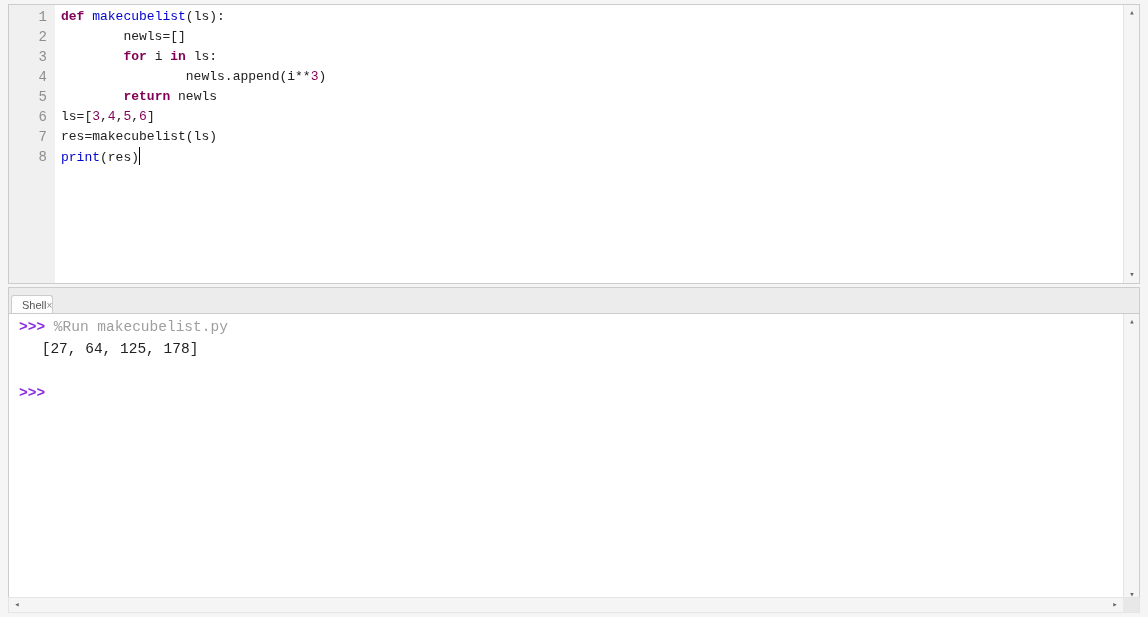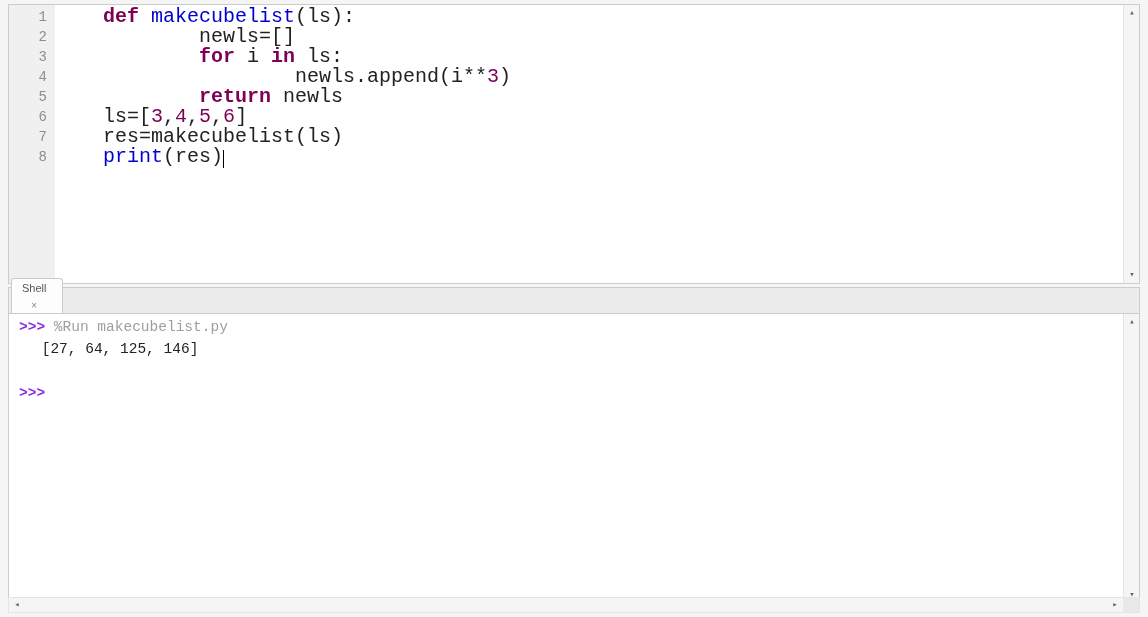--- a/index.html
+++ b/index.html
@@ -39,26 +39,25 @@
     }
     .gutter-line {
       height: 20px;
       line-height: 20px;
       padding-right: 8px;
     }
     .code-area {
       flex: 1;
       padding: 2px 6px;
       font-family: Consolas, "Courier New", monospace;
-      font-size: 20px;
+      font-size: 13px;
       background: #fff;
       white-space: pre;
       position: relative;
       line-height: 20px;
-      margin-left: 42px;
     }
     .code-line {
       height: 20px;
       line-height: 20px;
     }
     .kw { color: #7f0055; font-weight: bold; }
     .fn { color: #0000d0; }
     .num { color: #7f0055; }
     .plain { color: #222; }
     .cursor {
@@ -97,31 +96,29 @@
       margin: 0 8px;
       display: flex;
       align-items: flex-end;
     }
     .tab {
       background: #fdfdfd;
       border: 1px solid #ccc;
       border-bottom: none;
       border-top-left-radius: 3px;
       border-top-right-radius: 3px;
-      padding: 3px 16px 3px 10px;
+      padding: 3px 0 3px 10px;
       font-family: Verdana, Arial, sans-serif;
       font-size: 11px;
       color: #555;
       display: flex;
       align-items: center;
       position: relative;
       top: 1px;
       margin-left: 2px;
-      gap: 6px;
-      flex-direction: column;
     }
     .tab-close {
       color: #888;
       font-size: 10px;
       cursor: pointer;
     }
     .shell-pane {
       background: #fff;
       border: 1px solid #ccc;
       margin: 0 8px 4px 8px;
@@ -181,21 +178,21 @@
 
 <div class="tabs-bar">
   <div class="tab">
     <span>Shell</span>
     <span class="tab-close">×</span>
   </div>
 </div>
 
 <div class="shell-pane" id="shell-pane">
   <div class="shell-line"><span class="prompt">&gt;&gt;&gt; </span><span class="magic">%Run makecubelist.py</span></div>
-    <div class="shell-line output"> [27, 64, 125, 146]</div>
+    <div class="shell-line output"> [27, 64, 125, 178]</div>
     <div class="shell-line output">&nbsp;</div>
     <div class="shell-line"><span class="prompt">&gt;&gt;&gt; </span><span></span></div>
     <div class="scrollbar-v">
     <div class="scroll-arrow-up">▴</div>
     <div class="scroll-arrow-down">▾</div>
   </div>
 </div>
 
 <div class="hscroll-stub">
   <div class="hscroll-arrow-l">◂</div>

